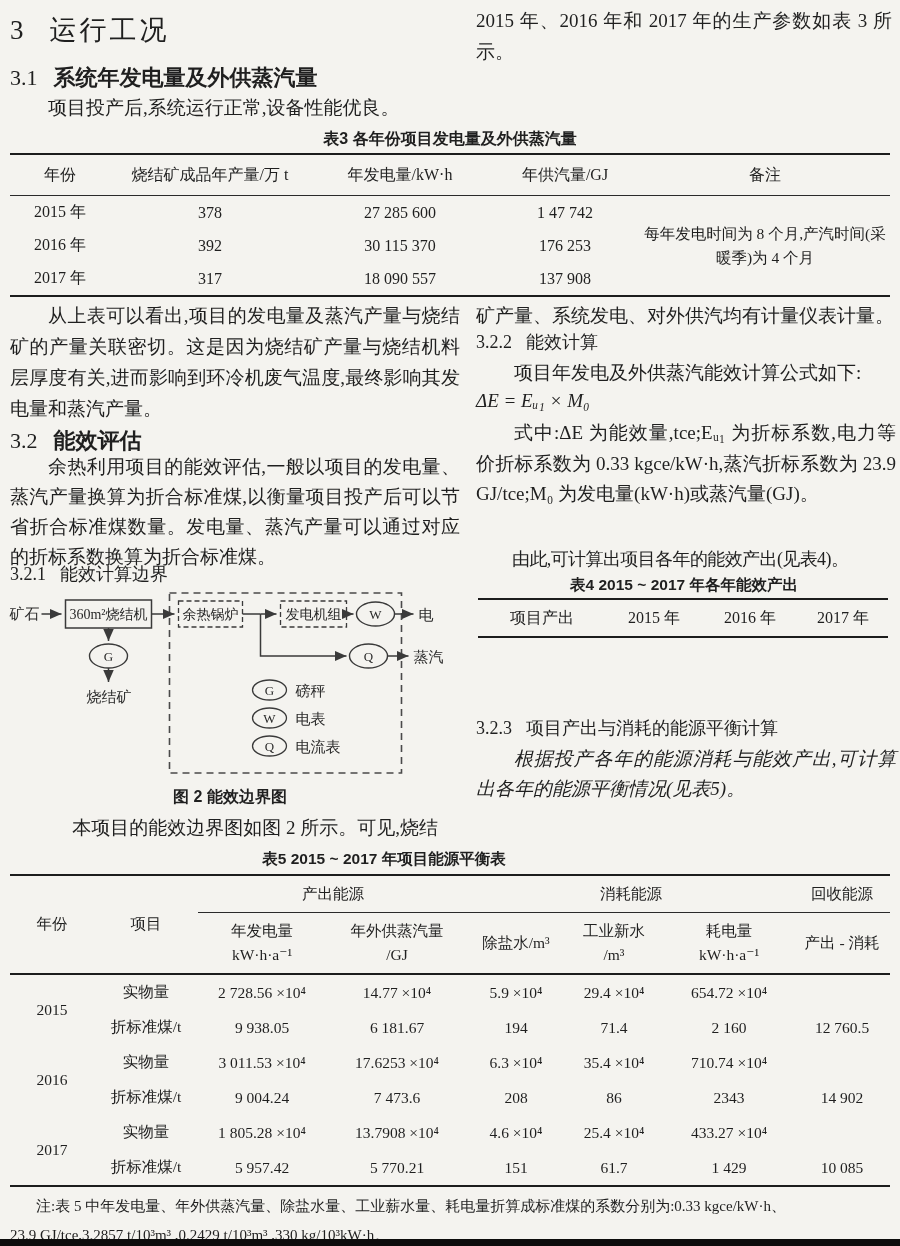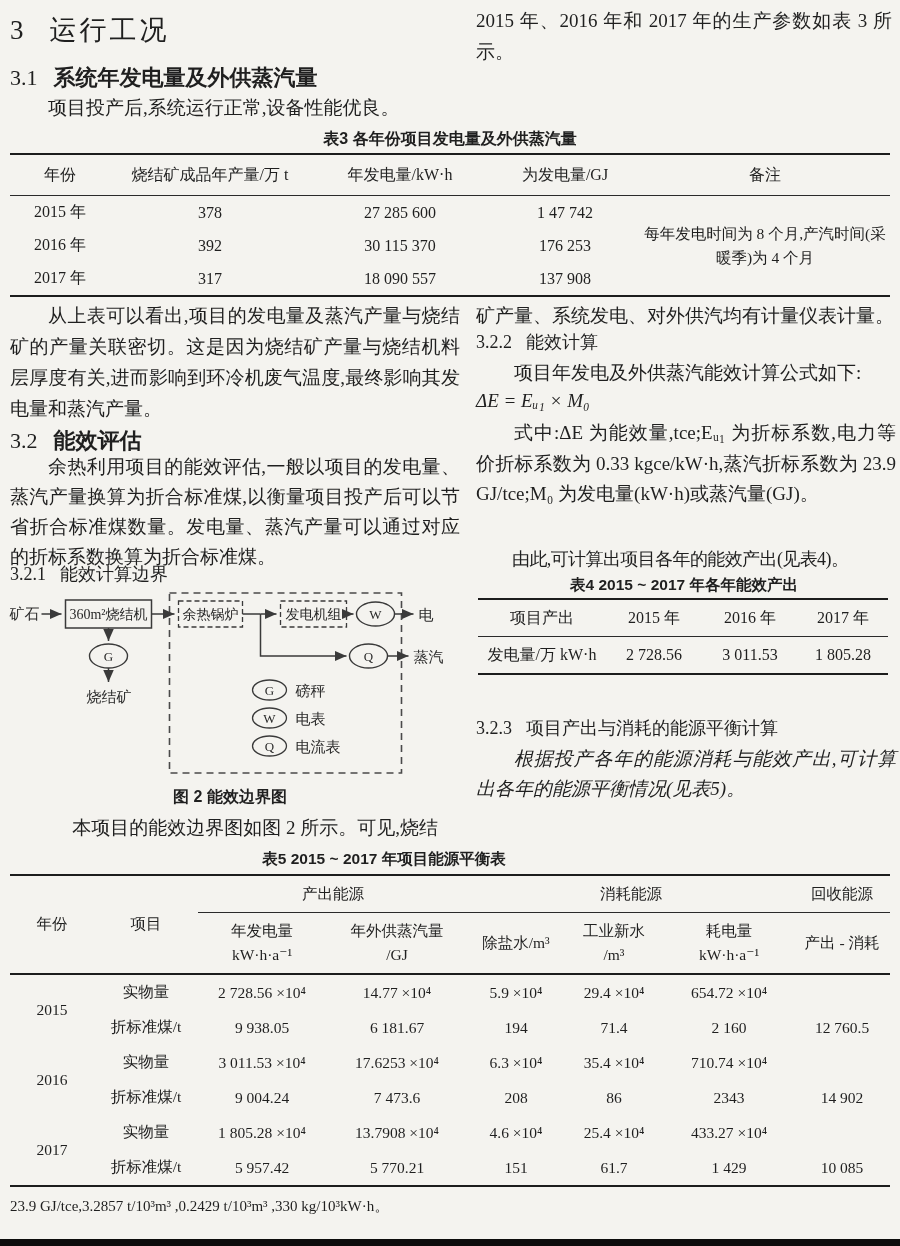--- a/index.html
+++ b/index.html
@@ -72,21 +72,21 @@
       <col style="width:200px">
       <col style="width:180px">
       <col style="width:150px">
       <col style="width:250px">
     </colgroup>
   <thead>
     <tr>
       <th>年份</th>
       <th>烧结矿成品年产量/万 t</th>
       <th>年发电量/kW·h</th>
-      <th>为发电量/GJ</th>
+      <th>年供汽量/GJ</th>
       <th>备注</th>
     </tr>
   </thead>
   <tbody>
     <tr>
       <td>2015 年</td>
       <td>378</td>
       <td>27 285 600</td>
       <td>1 47 742</td>
       <td rowspan="3" class="remark">每年发电时间为 8 个月,产汽时间(采暖季)为 4 个月</td>
@@ -199,26 +199,20 @@
     </colgroup>
   <thead>
     <tr>
       <th>项目产出</th>
       <th>2015 年</th>
       <th>2016 年</th>
       <th>2017 年</th>
     </tr>
   </thead>
   <tbody>
-    <tr>
-      <td>发电量/万 kW·h</td>
-      <td>2 728.56</td>
-      <td>3 011.53</td>
-      <td>1 805.28</td>
-    </tr>
   </tbody>
 </table>
 
 <div class="abs h3" style="left:476px;top:716px;">
   <span class="no">3.2.3</span><span>项目产出与消耗的能源平衡计算</span>
 </div>
 
 <p class="abs body-t just ind" style="left:476px;top:744px;width:420px;line-height:30px;font-style:italic;">根据投产各年的能源消耗与能效产出,可计算出各年的能源平衡情况(见表5)。</p>
 
 <div class="abs cap ctr" style="left:0;top:849px;width:768px;font-size:15.5px;">表5  2015 ~ 2017 年项目能源平衡表</div>
@@ -322,16 +316,17 @@
       <td>5 770.21</td>
       <td>151</td>
       <td>61.7</td>
       <td>1 429</td>
       <td>10 085</td>
     </tr>
   </tbody>
 </table>
 
 <div class="abs fn" style="left:10px;top:1192px;width:882px;">
+  <div style="padding-left:26px;">注:表 5 中年发电量、年外供蒸汽量、除盐水量、工业薪水量、耗电量折算成标准煤的系数分别为:0.33 kgce/kW·h、</div>
   <div>23.9 GJ/tce,3.2857 t/10³m³ ,0.2429 t/10³m³ ,330 kg/10³kW·h。</div>
 </div>
 
 <div id="bottombar" class="abs"></div>
 
 </body></html>

